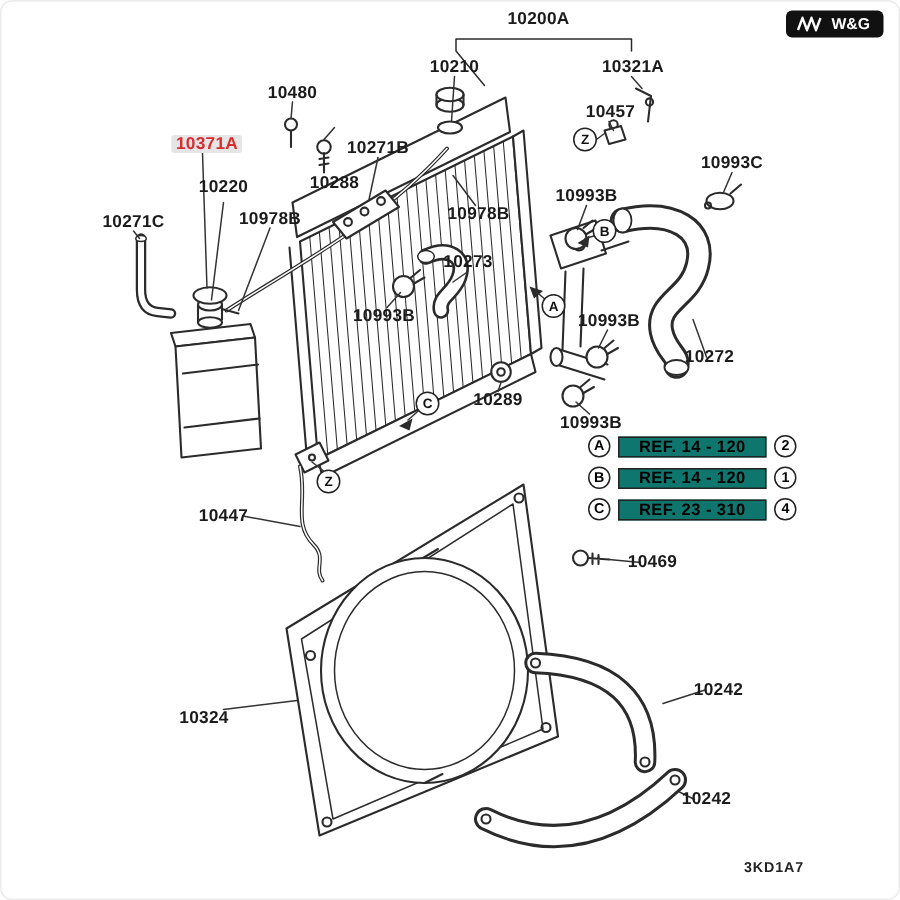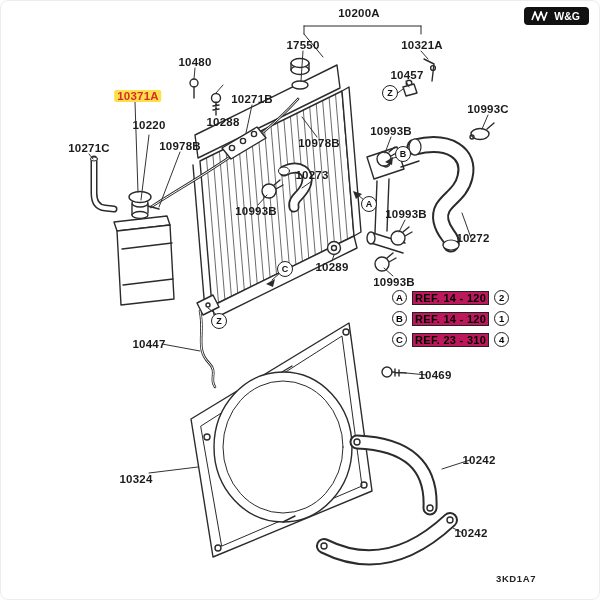--- a/index.html
+++ b/index.html
@@ -3,32 +3,32 @@
 <meta charset="utf-8">
 <style>
   html,body{margin:0;padding:0;background:#fff;}
   .stage{position:relative;width:600px;height:600px;background:#fff;overflow:hidden;
          border:1px solid #ececec;border-radius:8px;box-sizing:border-box;
          font-family:"Liberation Sans",sans-serif;}
   .art{position:absolute;left:0;top:0;z-index:1;}
   .plabel{position:absolute;transform:translate(-50%,-50%);
           font:700 11.5px "Liberation Sans",sans-serif;color:#1b1b1b;
           letter-spacing:.2px;white-space:nowrap;z-index:3;}
-  .plabel.hl{color:#d92b2f;background:#fde047;padding:0 3px;border-radius:2px;}
+  .plabel.hl{color:#d92b2f;background:#e5e5e5;padding:0 3px;border-radius:2px;}
   .callout{position:absolute;transform:translate(-50%,-50%);width:14px;height:14px;
            border:1.4px solid #222;border-radius:50%;background:#fff;color:#111;
            font:700 9px "Liberation Sans",sans-serif;display:flex;align-items:center;
            justify-content:center;z-index:3;}
   .legend{position:absolute;left:391px;top:289px;display:flex;flex-direction:column;
           gap:6px;z-index:3;}
   .legend-row{display:flex;align-items:center;gap:5px;}
   .co{width:15px;height:15px;border:1.4px solid #222;border-radius:50%;background:#fff;
       font:700 9.5px "Liberation Sans",sans-serif;display:flex;align-items:center;
       justify-content:center;box-sizing:border-box;}
-  .refbox{border:1.4px solid #222;padding:0 2px;background:#be185d;line-height:15px;
+  .refbox{border:1.4px solid #222;padding:0 13px;background:#0f766e;line-height:15px;
           font:700 11px "Liberation Sans",sans-serif;letter-spacing:.3px;}
   .badge{position:absolute;top:6px;right:10px;background:#111;color:#fff;
          border-radius:4px;padding:3px 9px 3px 7px;display:flex;align-items:center;
          gap:5px;font:700 10.5px "Liberation Sans",sans-serif;z-index:4;}
   .code{position:absolute;left:459px;top:572px;color:#222;letter-spacing:.6px;
         font:700 9.5px "Liberation Sans",sans-serif;z-index:4;margin-left:36px;}
 </style>
 </head>
 <body>
 
@@ -265,21 +265,21 @@
 
   <div class="badge">
     <svg width="18" height="10" viewBox="0 0 18 10">
       <path d="M1,9 L4,1 L7,9 L10,1 L13,9 L16,1" fill="none" stroke="#fff" stroke-width="1.6"></path>
     </svg>
     <span>W&amp;G</span>
   </div>
 
   <div class="code">3KD1A7</div>
 <div class="plabel" style="left: 358px; top: 12px;">10200A</div>
-    <div class="plabel" style="left: 302px; top: 44px;">17550</div>
+    <div class="plabel" style="left: 302px; top: 44px;">10210</div>
     <div class="plabel" style="left: 421px; top: 44px;">10321A</div>
     <div class="plabel" style="left: 406px; top: 74px;">10457</div>
     <div class="plabel" style="left: 194px; top: 61px;">10480</div>
     <div class="plabel" style="left: 222px; top: 78px; margin-top: 43px;">10288</div>
     <div class="plabel" style="left: 251px; top: 98px;">10271B</div>
     <div class="plabel hl" style="left: 137px; top: 95px;">10371A</div>
     <div class="plabel" style="left: 148px; top: 124px;">10220</div>
     <div class="plabel" style="left: 179px; top: 145px;">10978B</div>
     <div class="plabel" style="left: 88px; top: 147px;">10271C</div>
     <div class="plabel" style="left: 487px; top: 108px;">10993C</div>

